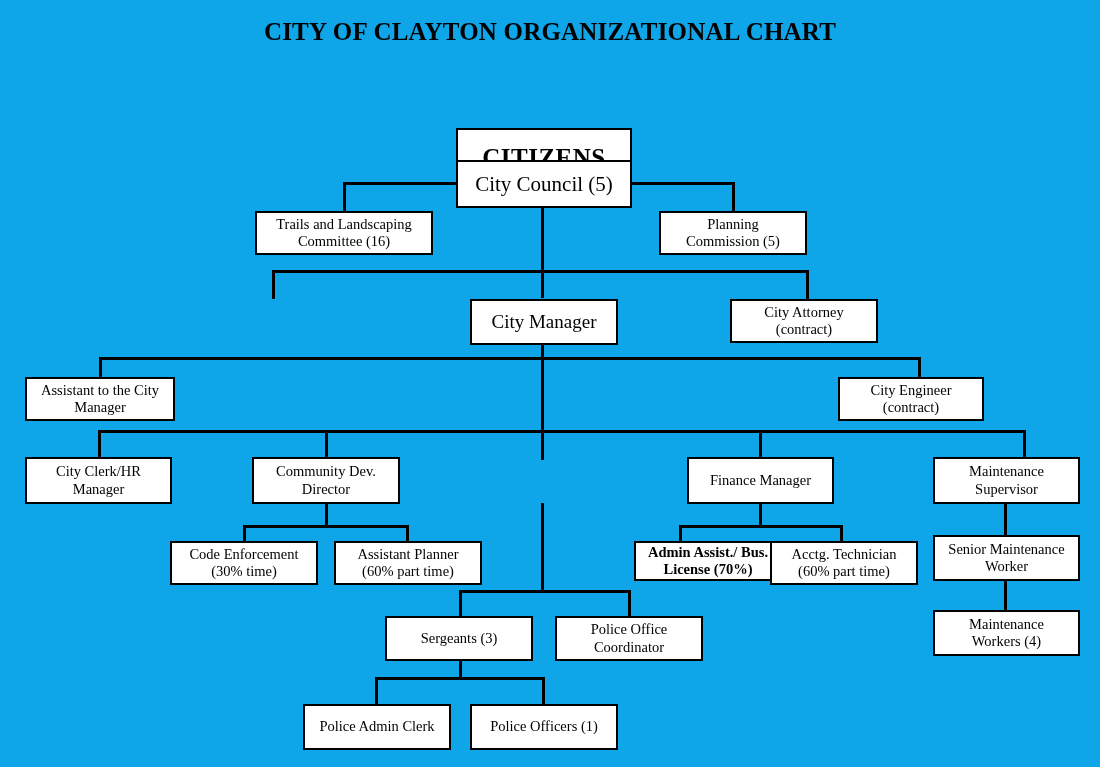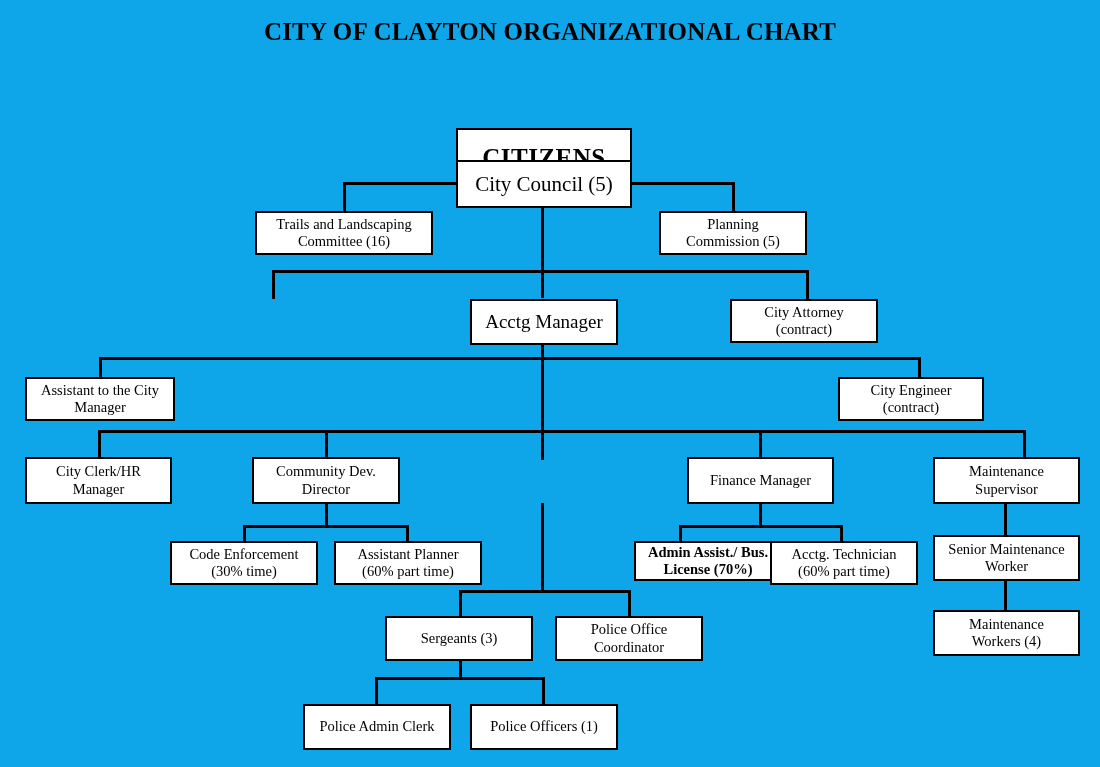--- a/index.html
+++ b/index.html
@@ -122,21 +122,21 @@
 Committee (16)</span>
   </div>
 
   <div class="node sz-sm" style="left:659px; top:211px; width:148px; height:44px;">
     <span class="label">Planning
 Commission (5)</span>
   </div>
 
 
   <div class="node sz-md" style="left:470px; top:299px; width:148px; height:46px;">
-    <span class="label">Acctg Manager</span>
+    <span class="label">City Manager</span>
   </div>
 
   <div class="node sz-sm" style="left:730px; top:299px; width:148px; height:44px;">
     <span class="label">City Attorney
 (contract)</span>
   </div>
 
   <div class="node sz-sm" style="left:25px; top:377px; width:150px; height:44px;">
     <span class="label">Assistant to the City
 Manager</span>

